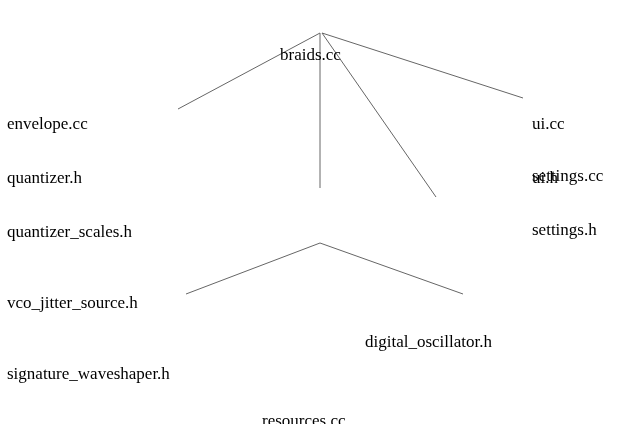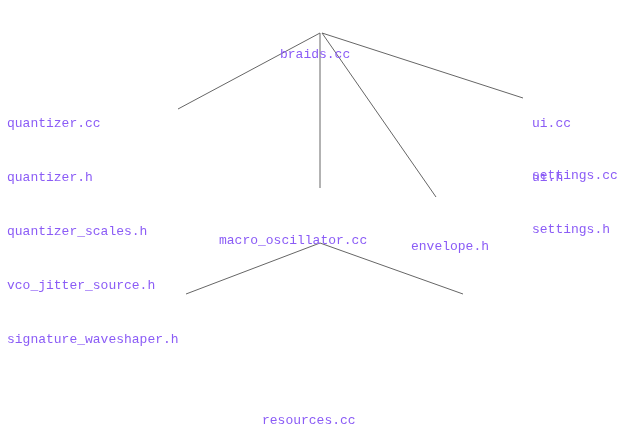--- a/index.html
+++ b/index.html
@@ -17,33 +17,33 @@
   }
   #edges {
     position: absolute;
     left: 0;
     top: 0;
     width: 640px;
     height: 424px;
   }
   .node {
     position: absolute;
-    color: #8b5cf6;
-    font-family: Liberation Mono, monospace;
-    font-size: 13px;
+    color: #000000;
+    font-family: Liberation Serif, serif;
+    font-size: 17px;
     line-height: 18px;
     white-space: pre;
     letter-spacing: 0px;
   }
   .node .line {
     display: block;
     white-space: pre;
   }
   .node .line.gap-top {
-    margin-top: 0;
+    margin-top: 17px;
   }
   
   #node-root        { left: 280px; top: 10px; }
   #node-quantizer   { left: 7px;   top: 79px; }
   #node-ui          { left: 532px; top: 79px; }
   #node-settings    { left: 532px; top: 131px; }
   #node-macro       { left: 219px; top: 196px; }
   #node-envelope    { left: 411px; top: 202px; }
   #node-analog      { left: 84px;  top: 297px; }
   #node-digital     { left: 365px; top: 297px; }
@@ -63,49 +63,46 @@
       <line x1="320" y1="243" x2="186" y2="294"></line>
       <line x1="320" y1="243" x2="463" y2="294"></line>
     </g>
   </svg>
 
   <div class="node" id="node-root">
     <span class="line">braids.cc</span>
   </div>
 
   <div class="node" id="node-quantizer">
-    <span class="line">quantizer.cc</span>
+    <span class="line">envelope.cc</span>
     <span class="line">quantizer.h</span>
     <span class="line">quantizer_scales.h</span>
     <span class="line gap-top">vco_jitter_source.h</span>
     <span class="line gap-top">signature_waveshaper.h</span>
   </div>
 
   <div class="node" id="node-ui">
     <span class="line">ui.cc</span>
     <span class="line">ui.h</span>
   </div>
 
   <div class="node" id="node-settings">
     <span class="line">settings.cc</span>
     <span class="line">settings.h</span>
   </div>
 
   <div class="node" id="node-macro">
-    <span class="line">macro_oscillator.cc</span>
   </div>
 
-  <div class="node" id="node-envelope">
-    <span class="line">envelope.h</span>
-  </div>
 
   <div class="node" id="node-analog">
   </div>
 
   <div class="node" id="node-digital">
+    <span class="line">digital_oscillator.h</span>
   </div>
 
   <div class="node" id="node-resources">
     <span class="line">resources.cc</span>
     
   </div>
 
 </div>
 
 </body></html>

